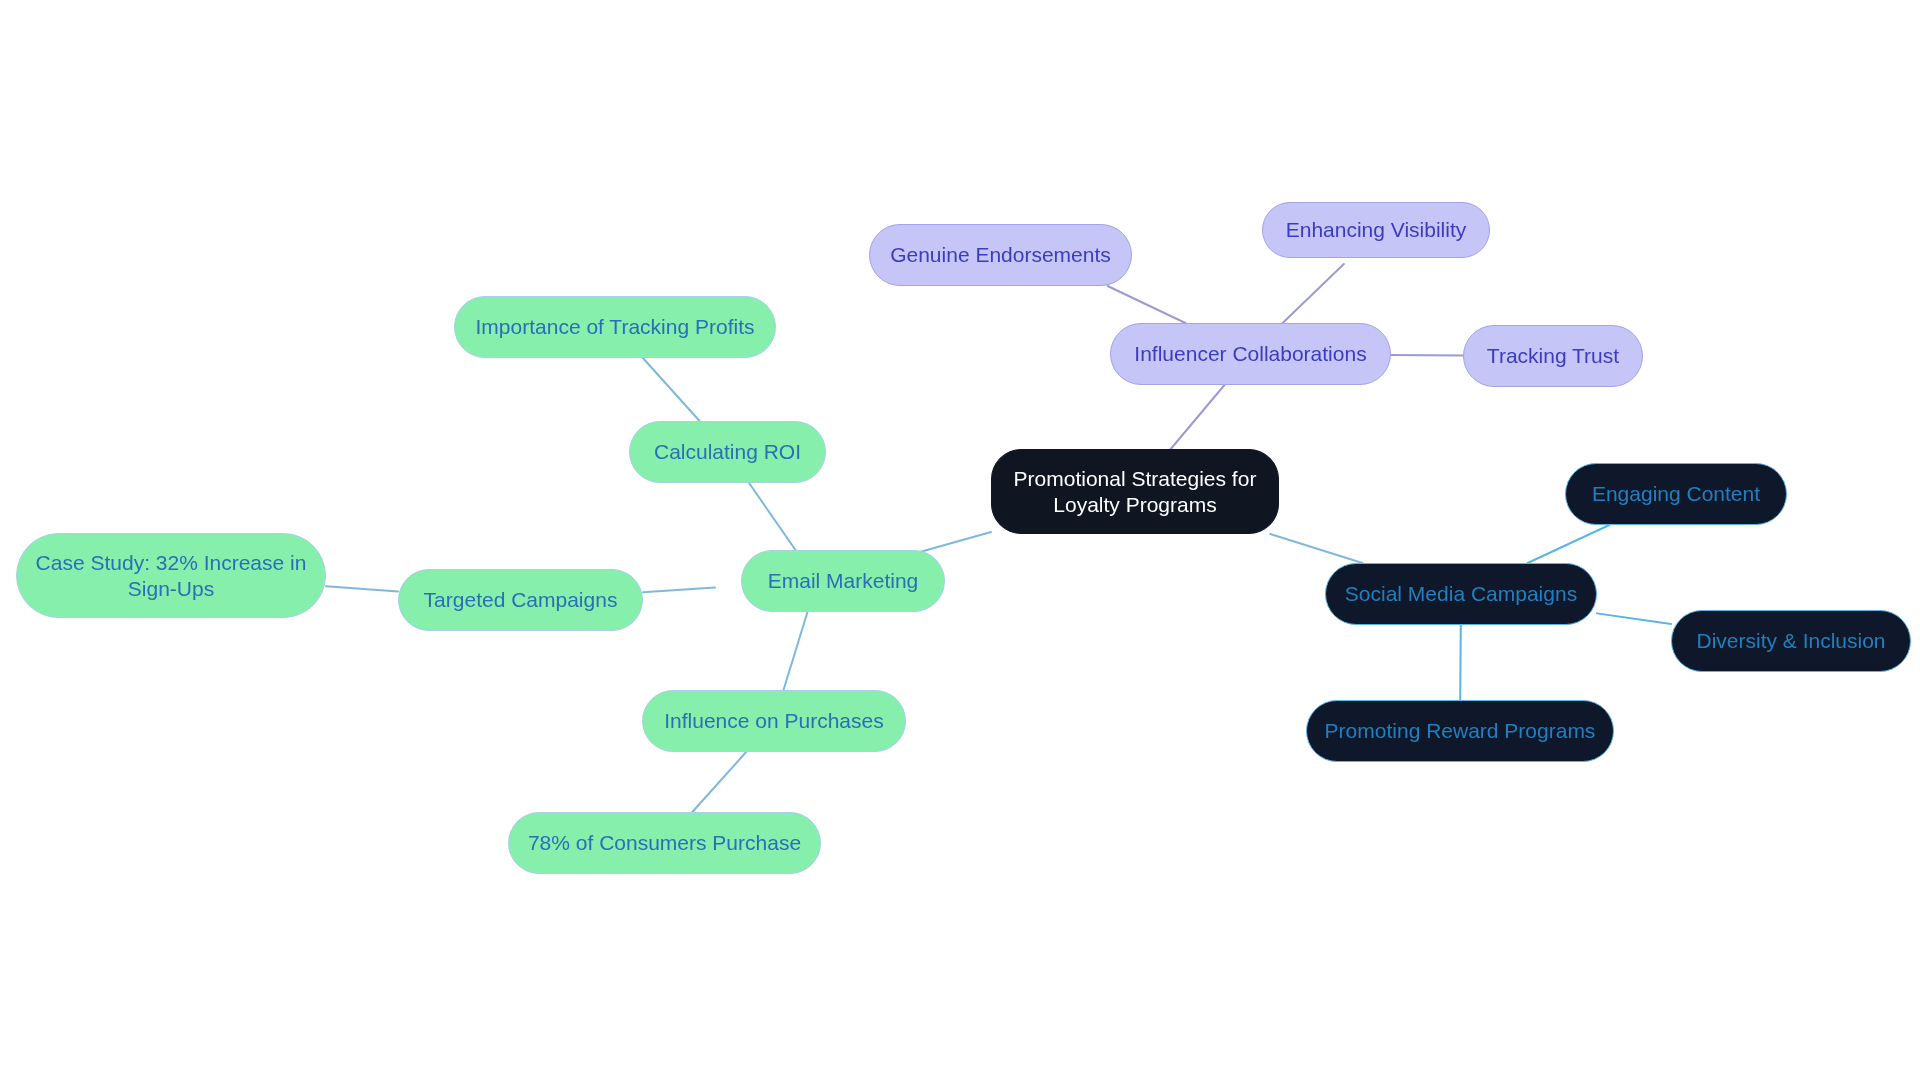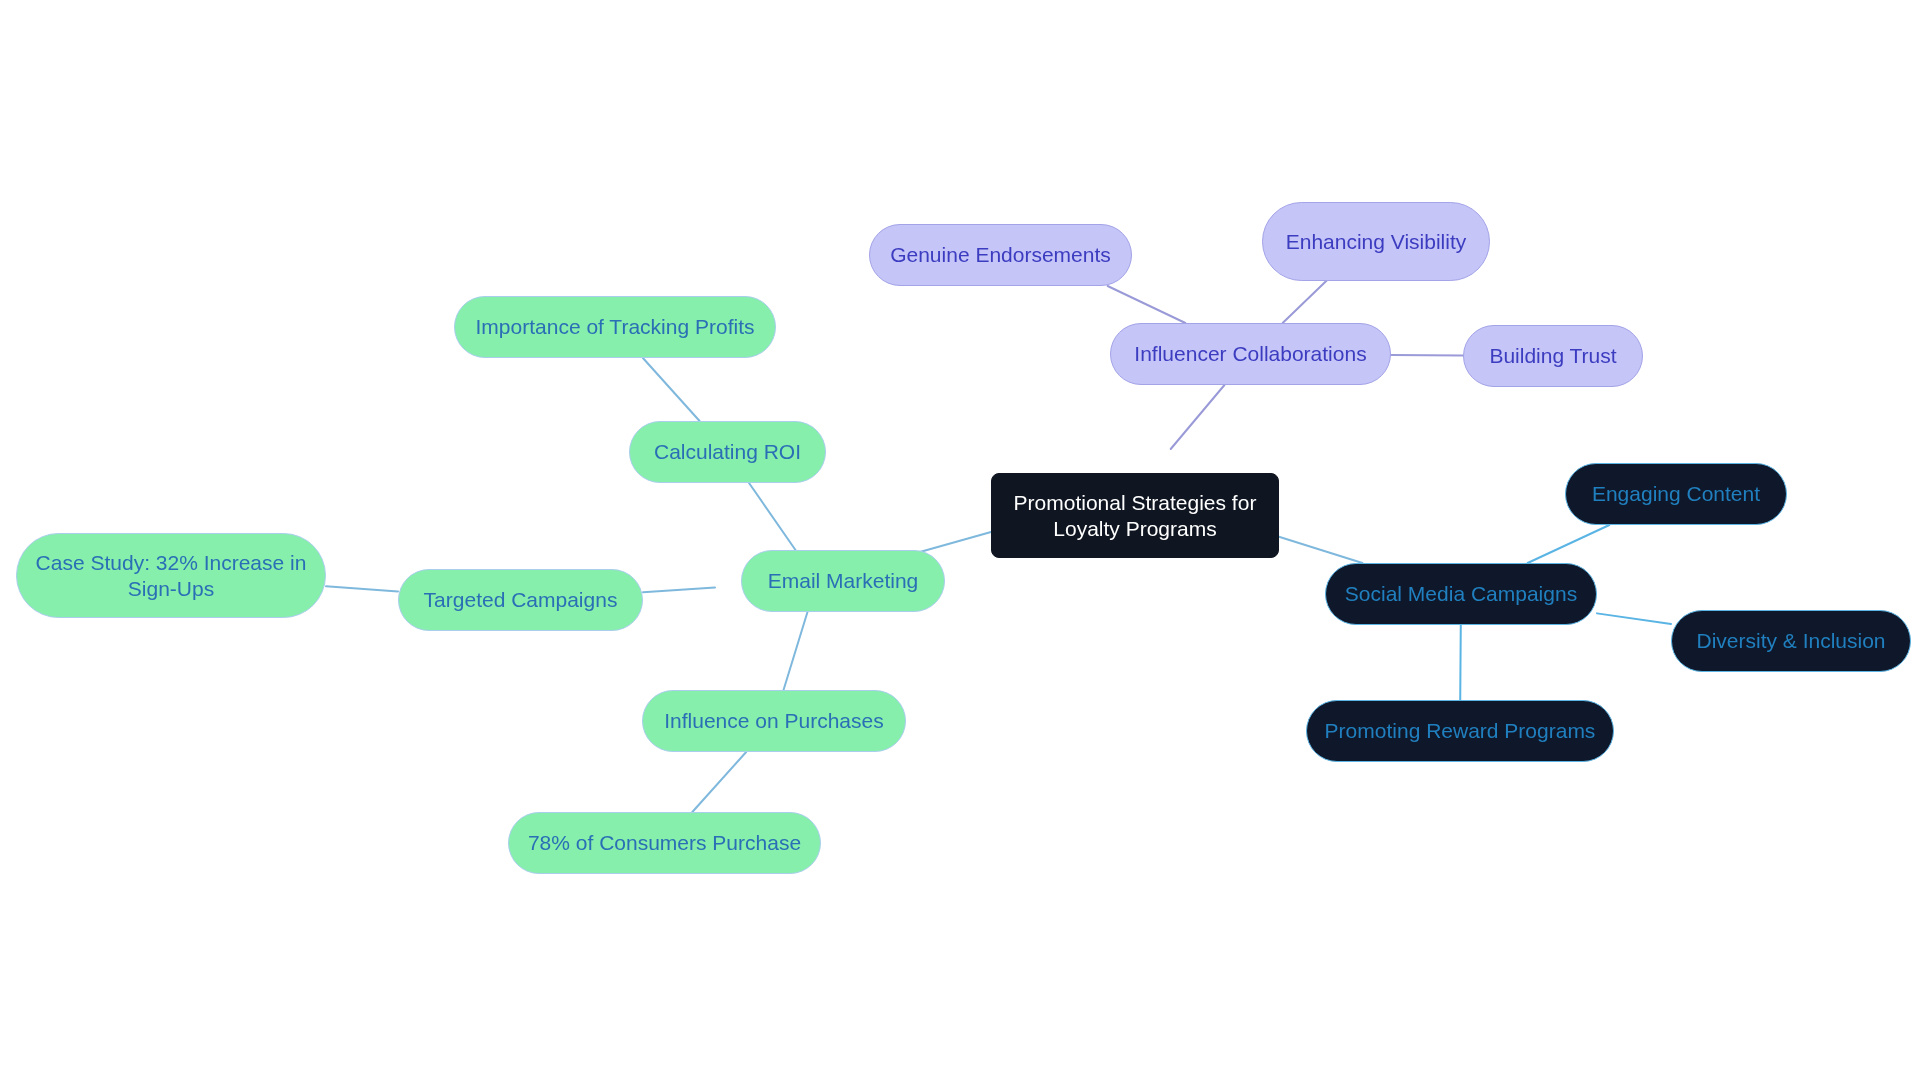--- a/index.html
+++ b/index.html
@@ -36,22 +36,21 @@
     border-radius: 999px;
     line-height: 1.22;
     white-space: pre-line;
     padding: 4px 10px;
   }
   .node-root {
     background: #0f1621;
     color: #ffffff;
     border: 1px solid #0f1621;
     font-size: 21px;
-    border-radius: 8px;
-    margin-top: 24px;
+    border-radius: 30px;
   }
   .node-blue-light {
     background: #86efac;
     color: #2a6fb5;
     border: 1.5px solid #a9cfec;
     font-size: 21px;
   }
   .node-blue-mid {
     background: #0f172a;
     color: #2080bf;
@@ -84,22 +83,22 @@
       <line x1="1270.1707317073171" y1="534" x2="1362.4048780487806" y2="563" stroke="#7fb8dd" stroke-width="2" stroke-linecap="round"></line>
       <line x1="1527.65" y1="563" x2="1609.35" y2="525" stroke="#5ab4e4" stroke-width="2" stroke-linecap="round"></line>
       <line x1="1597" y1="613.369696969697" x2="1671" y2="623.9090909090909" stroke="#5ab4e4" stroke-width="2" stroke-linecap="round"></line>
       <line x1="1460.7737226277372" y1="625" x2="1460.2262773722628" y2="700" stroke="#5ab4e4" stroke-width="2" stroke-linecap="round"></line>
     </svg>
   <div id="node-layer">
       <div class="node node-root" style="left: 991px; top: 449px; width: 288px; height: 85px;">Promotional Strategies for
 Loyalty Programs</div>
       <div class="node node-purple" style="left: 1110px; top: 323px; width: 281px; height: 62px;">Influencer Collaborations</div>
       <div class="node node-purple" style="left: 869px; top: 224px; width: 263px; height: 62px;">Genuine Endorsements</div>
-      <div class="node node-purple" style="left: 1262px; top: 202px; width: 228px; height: 79px;">Enhancing Visibility</div>
-      <div class="node node-purple" style="left: 1463px; top: 325px; width: 180px; height: 62px;">Building Trust</div>
+      <div class="node node-purple" style="left: 1262px; top: 202px; width: 228px; height: 56px;">Enhancing Visibility</div>
+      <div class="node node-purple" style="left: 1463px; top: 325px; width: 180px; height: 62px;">Tracking Trust</div>
       <div class="node node-blue-light" style="left: 741px; top: 550px; width: 204px; height: 62px;">Email Marketing</div>
       <div class="node node-blue-light" style="left: 629px; top: 421px; width: 197px; height: 62px;">Calculating ROI</div>
       <div class="node node-blue-light" style="left: 454px; top: 296px; width: 322px; height: 62px;">Importance of Tracking Profits</div>
       <div class="node node-blue-light" style="left: 398px; top: 569px; width: 245px; height: 62px;">Targeted Campaigns</div>
       <div class="node node-blue-light" style="left: 16px; top: 533px; width: 310px; height: 85px;">Case Study: 32% Increase in
 Sign-Ups</div>
       <div class="node node-blue-light" style="left: 642px; top: 690px; width: 264px; height: 62px;">Influence on Purchases</div>
       <div class="node node-blue-light" style="left: 508px; top: 812px; width: 313px; height: 62px;">78% of Consumers Purchase</div>
       <div class="node node-blue-mid" style="left: 1325px; top: 563px; width: 272px; height: 62px;">Social Media Campaigns</div>
       <div class="node node-blue-mid" style="left: 1565px; top: 463px; width: 222px; height: 62px;">Engaging Content</div>

